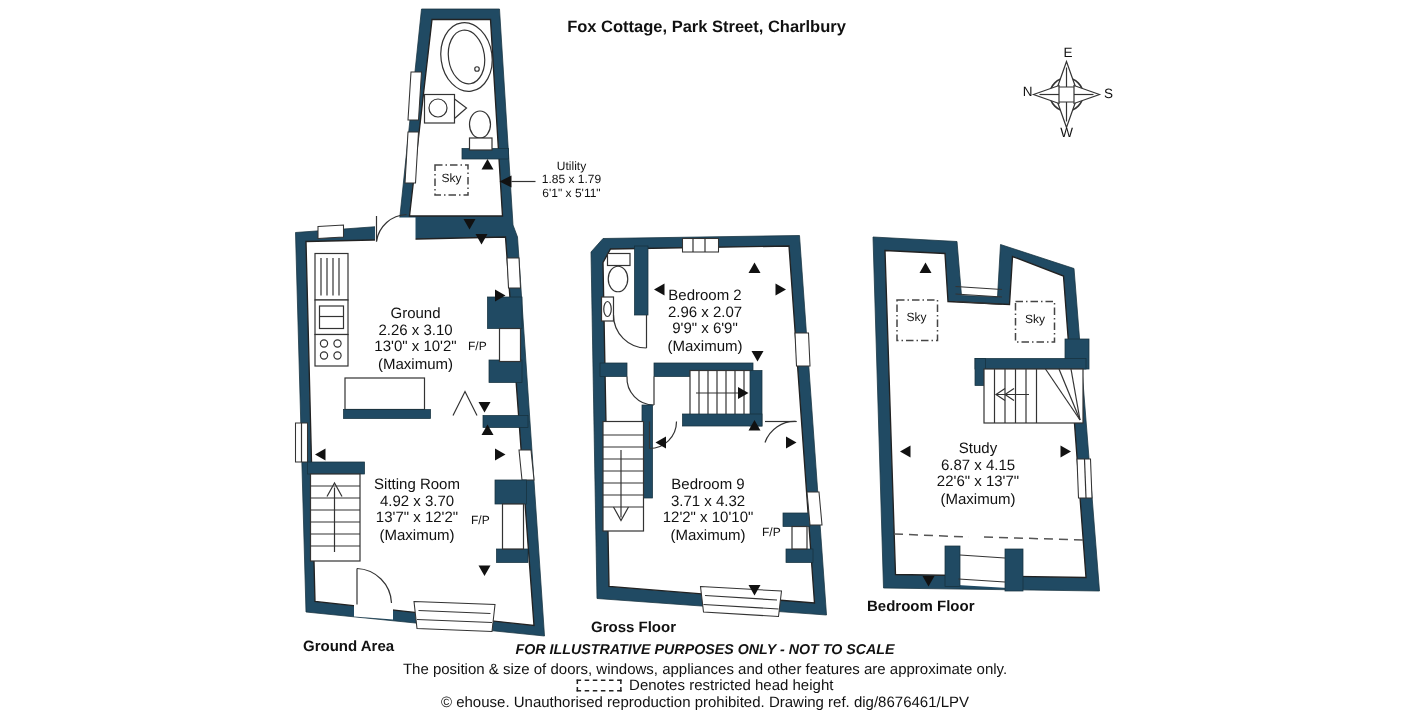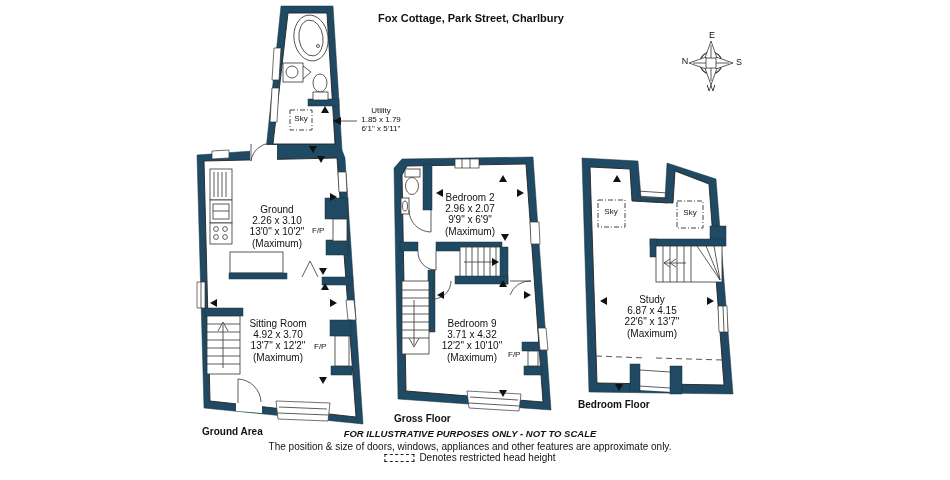--- a/index.html
+++ b/index.html
@@ -368,14 +368,15 @@
 
   <div class="lbl floor-lbl" style="left:202px;top:426px">Ground Area</div>
   <div class="lbl floor-lbl" style="left:394px;top:413px">Gross Floor</div>
   <div class="lbl floor-lbl" style="left:578px;top:399px">Bedroom Floor</div>
 
   <div class="lbl c foot-b" style="left:470px;top:429px">FOR ILLUSTRATIVE PURPOSES ONLY - NOT TO SCALE</div>
   <div class="lbl c foot" style="left:470px;top:441px">The position &amp; size of doors, windows, appliances and other features are approximate only.</div>
   <div class="lbl c foot" style="left:470px;top:452px">
     <span class="rhh-icon"></span><span>Denotes restricted head height</span>
   </div>
+  <div class="lbl c foot" style="left:470px;top:463px">© ehouse. Unauthorised reproduction prohibited. Drawing ref. dig/8676461/LPV</div>
 
 </div>
 
 </body></html>

